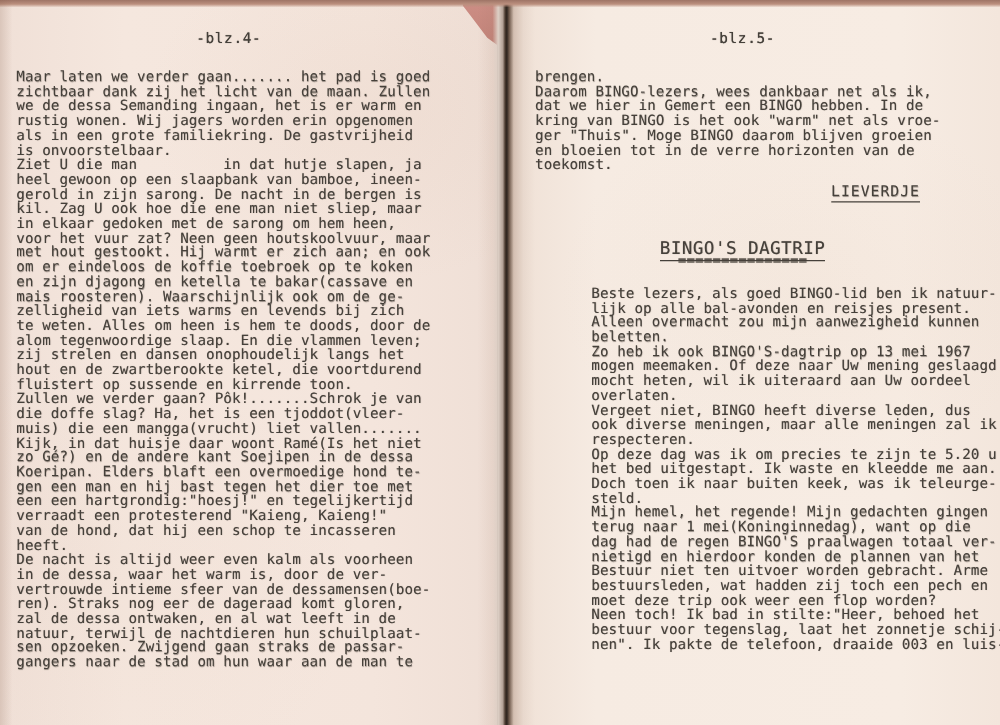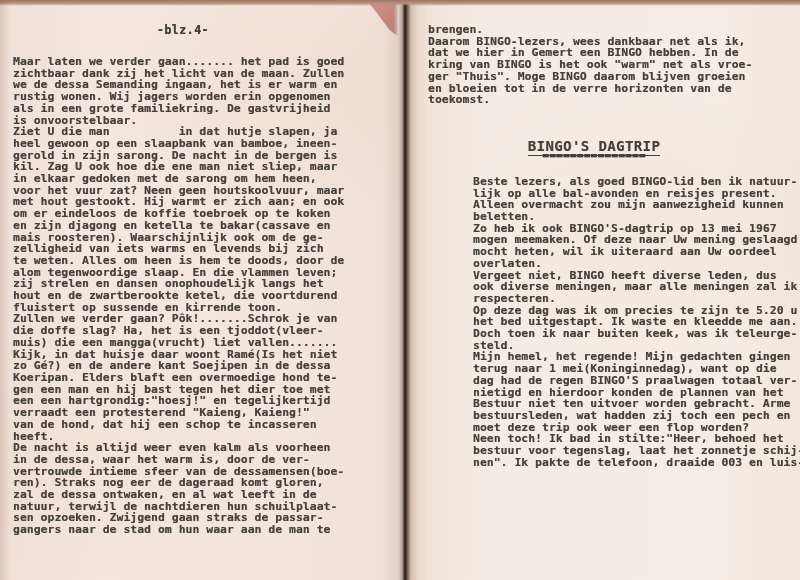--- a/index.html
+++ b/index.html
@@ -15,21 +15,20 @@
     font-family: "DejaVu Sans Mono", "Liberation Mono", monospace;
     color: #45403a;
     box-shadow: inset 0 0 40px rgba(120, 82, 60, 0.18);
   }
   .page {
     position: absolute;
     top: 0;
     height: 580px;
     box-sizing: border-box;
     z-index: 0;
-    font-weight: bold;
   }
   .page-left {
     left: 0;
     width: 398px;
     padding: 24px 0 0 13px;
     background:
       radial-gradient(ellipse 260px 200px at 75% 15%, rgba(216,186,166,0.14), rgba(216,186,166,0) 70%),
       radial-gradient(ellipse 300px 260px at 20% 80%, rgba(222,196,178,0.10), rgba(222,196,178,0) 70%),
       linear-gradient(90deg, #f0e0d7, #f5e7de 25%, #f4e5dc 75%, #efdfd6);
   }
@@ -182,27 +181,31 @@
 in de dessa, waar het warm is, door de ver-
 vertrouwde intieme sfeer van de dessamensen(boe-
 ren). Straks nog eer de dageraad komt gloren,
 zal de dessa ontwaken, en al wat leeft in de
 natuur, terwijl de nachtdieren hun schuilplaat-
 sen opzoeken. Zwijgend gaan straks de passar-
 gangers naar de stad om hun waar aan de man te</pre>
   </div>
 
   <div class="page page-right">
+    <div class="page-header">-blz.5-</div>
     <pre class="body-text">brengen.
 Daarom BINGO-lezers, wees dankbaar net als ik,
 dat we hier in Gemert een BINGO hebben. In de
 kring van BINGO is het ook "warm" net als vroe-
 ger "Thuis". Moge BINGO daarom blijven groeien
 en bloeien tot in de verre horizonten van de
 toekomst.</pre>
+    <div class="signature-row">
+      <span class="signature">LIEVERDJE</span>
+    </div>
     <div class="heading-row">
       <span class="article-heading">BINGO'S DAGTRIP</span>
     </div>
     <div class="heading-underline">===============</div>
     <pre class="body-text main">Beste lezers, als goed BINGO-lid ben ik natuur-
 lijk op alle bal-avonden en reisjes present.
 Alleen overmacht zou mijn aanwezigheid kunnen
 beletten.
 Zo heb ik ook BINGO'S-dagtrip op 13 mei 1967
 mogen meemaken. Of deze naar Uw mening geslaagd

